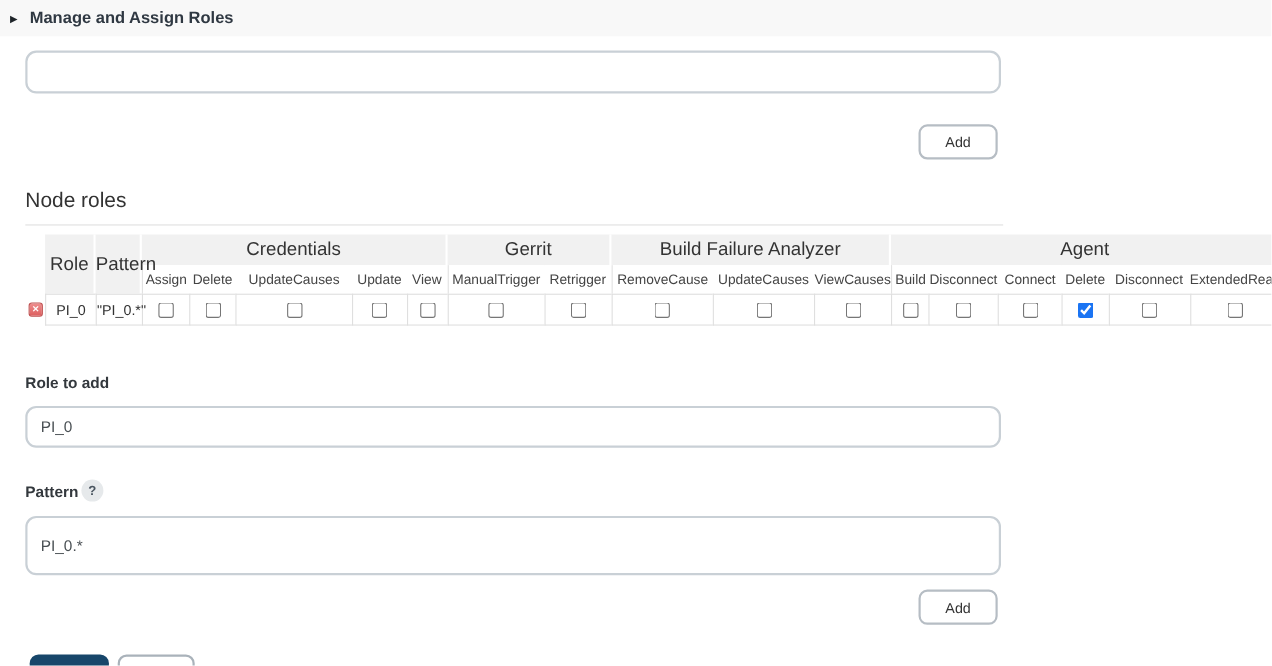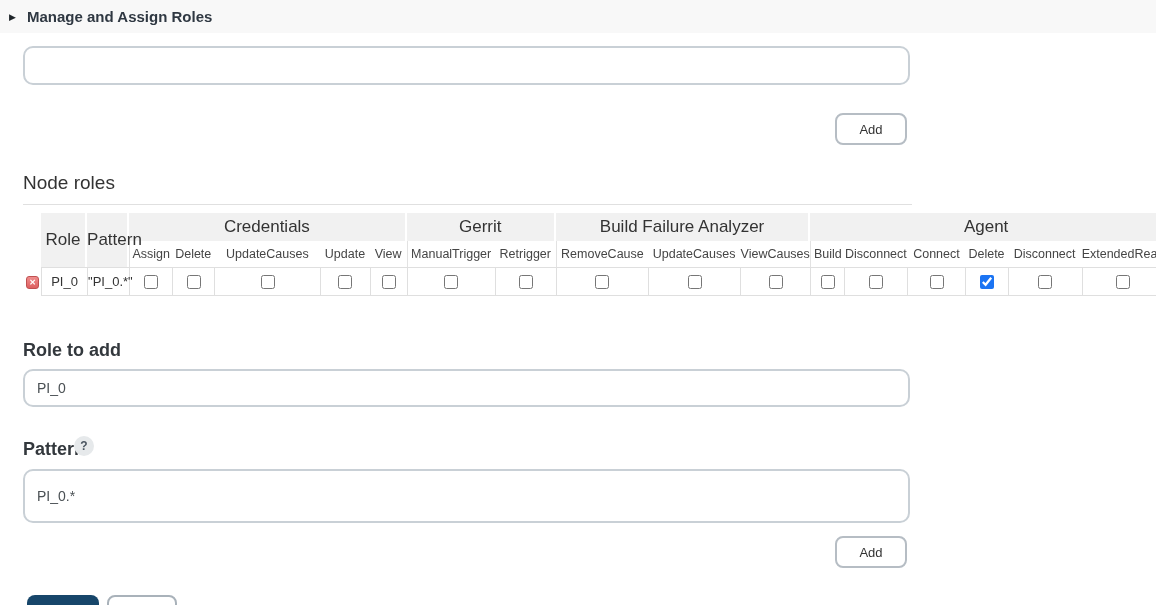--- a/index.html
+++ b/index.html
@@ -61,21 +61,21 @@
   .del-icon{
     display:inline-block;width:13px;height:13px;box-sizing:border-box;
     background:linear-gradient(180deg,#ef8d8d,#dd5f5f);border:1px solid #c05050;
     border-radius:3px;color:#fff;font-size:8px;line-height:11px;font-weight:bold;
     text-align:center;cursor:pointer;vertical-align:middle;
   }
   td.cell input[type=checkbox]{
     width:14px;height:14px;margin:0;vertical-align:middle;accent-color:#1b74f3;cursor:pointer;
   }
 
-  .fld-label{position:absolute;left:23px;font-size:18px;font-weight:bold;color:#33383d;}
+  .fld-label{position:absolute;left:23px;font-size:14px;font-weight:bold;color:#33383d;}
   .help-circle{
     position:absolute;left:74px;top:436px;width:20px;height:20px;border-radius:50%;
     background:#e6e9eb;color:#4a5560;font-size:12px;font-weight:bold;line-height:20px;
     text-align:center;cursor:pointer;
   }
 
   
   .btn-primary{
     position:absolute;left:27px;top:595px;width:72px;height:32px;
     background:#17466a;border:none;border-radius:8px;cursor:pointer;

